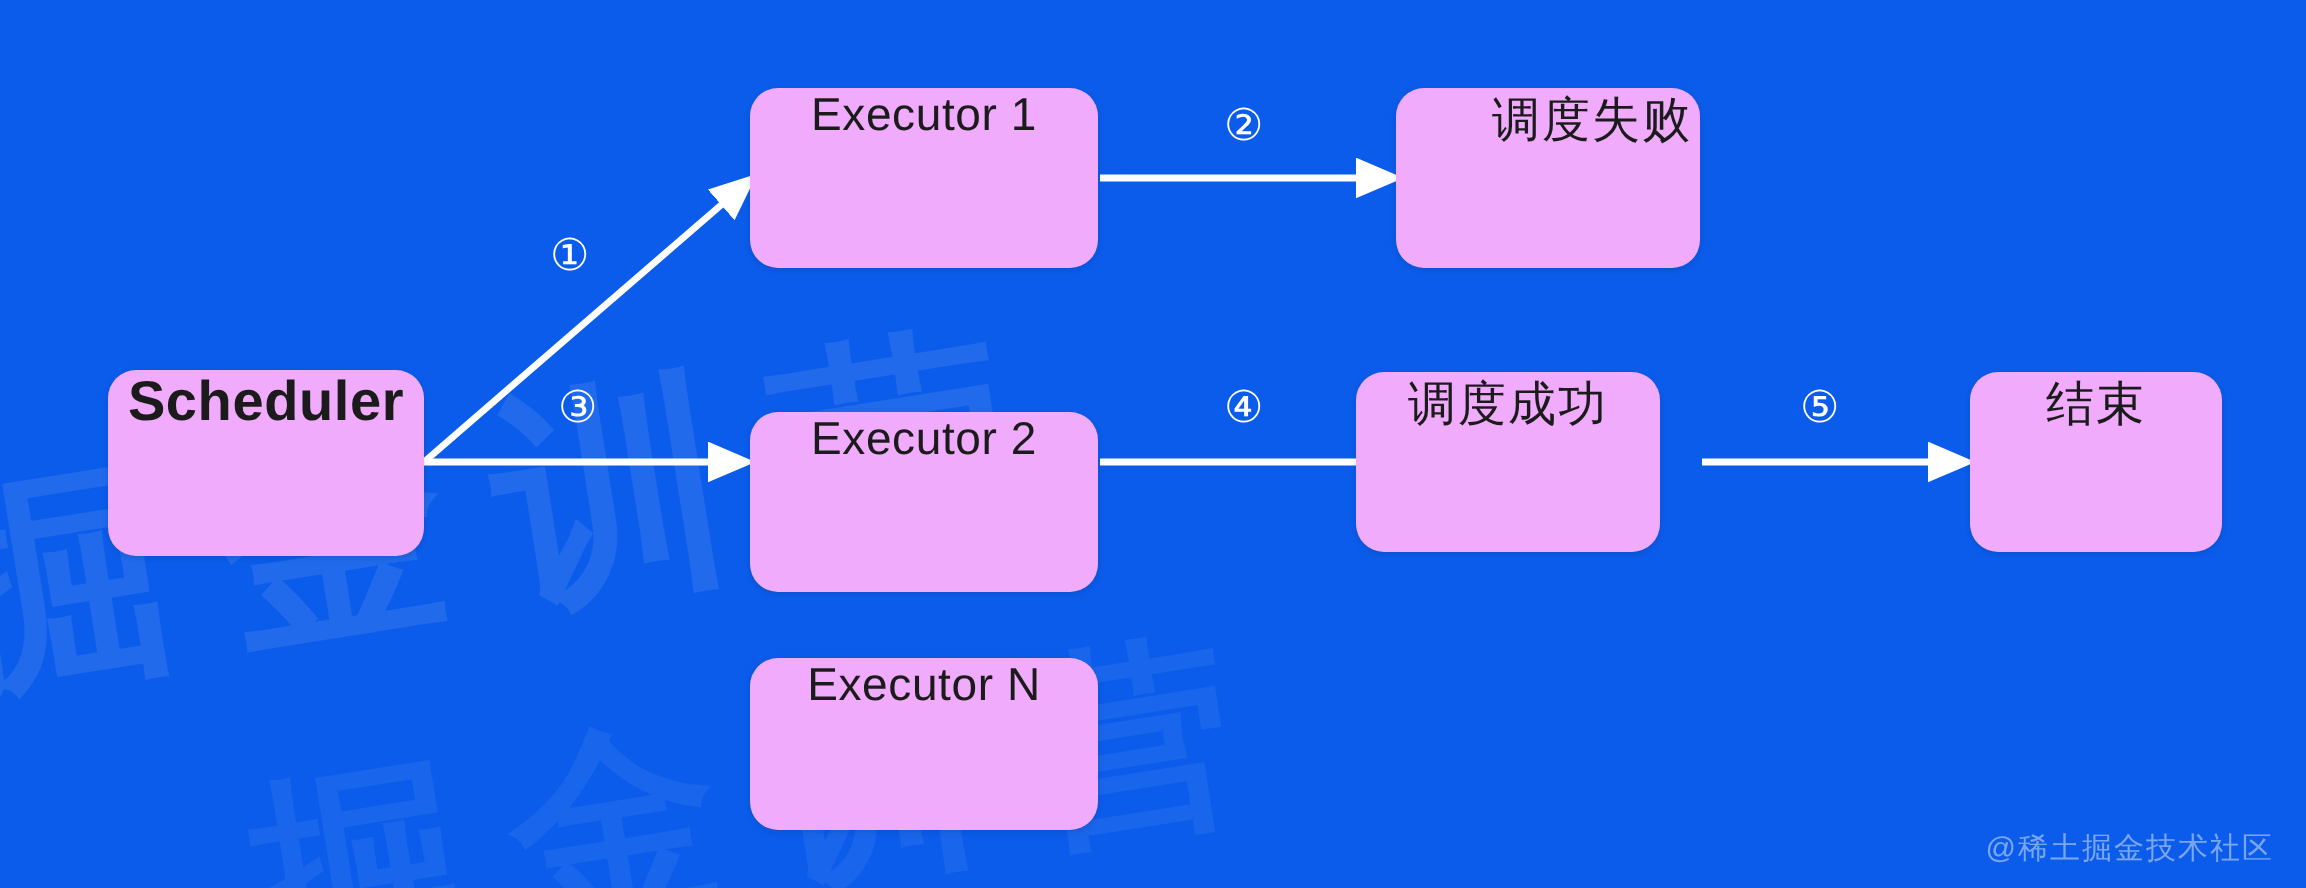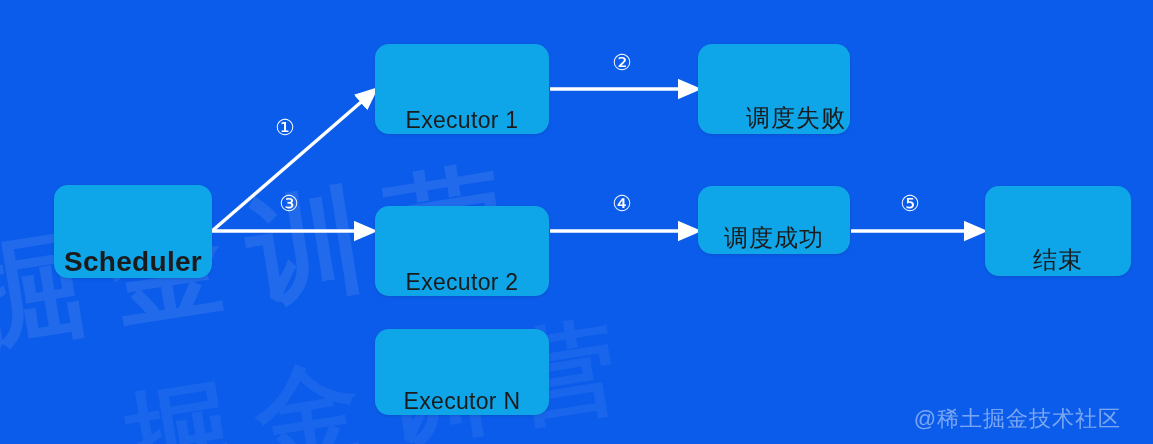--- a/index.html
+++ b/index.html
@@ -35,24 +35,24 @@
   }
   .bg-watermark.second {
     top: 250px;
     left: 120px;
     font-size: 104px;
     color: rgba(255,255,255,0.06);
   }
 
   .node {
     position: absolute;
-    background: #0ea5e9;
+    background: #f0abfc;
     border-radius: 14px;
     display: flex;
-    align-items: flex-end;
+    align-items: flex-start;
     justify-content: center;
     color: #1b1b1b;
     box-shadow: 0 1px 3px rgba(0,0,0,0.12);
     box-sizing: border-box;
   }
   .node-label {
     font-size: 23px;
     font-weight: 400;
     letter-spacing: 0.3px;
   }
@@ -77,24 +77,24 @@
     position: absolute;
     left: 0;
     top: 0;
     width: 1153px;
     height: 444px;
     pointer-events: none;
   }
 
   .corner-watermark {
     position: absolute;
-    right: 32px;
+    right: 16px;
     bottom: 10px;
     color: rgba(255,255,255,0.45);
-    font-size: 22px;
+    font-size: 15px;
     letter-spacing: 1px;
     user-select: none;
   }
 </style>
 </head>
 <body>
 
 <div id="canvas">
 
   <div class="bg-watermark">掘金训营</div>
@@ -124,24 +124,24 @@
       </div>
       <div class="node" style="left: 375px; top: 186px; width: 174px; height: 90px; margin-top: 20px;">
         <span class="node-label">Executor 2</span>
       </div>
       <div class="node" style="left: 375px; top: 329px; width: 174px; height: 86px;">
         <span class="node-label">Executor N</span>
       </div>
       <div class="node cjk" style="left: 698px; top: 44px; width: 152px; height: 90px; padding-left: 44px;">
         <span class="node-label">调度失败</span>
       </div>
-      <div class="node cjk" style="left: 698px; top: 186px; width: 152px; height: 68px;">
+      <div class="node cjk" style="left: 678px; top: 186px; width: 152px; height: 90px;">
         <span class="node-label">调度成功</span>
       </div>
-      <div class="node cjk" style="left: 985px; top: 186px; width: 146px; height: 90px;">
+      <div class="node cjk" style="left: 985px; top: 186px; width: 126px; height: 90px;">
         <span class="node-label">结束</span>
       </div>
     </div>
   <div id="edge-label-layer">
       <div class="edge-label" style="left: 275px; top: 117px;">①</div>
       <div class="edge-label" style="left: 612px; top: 52px;">②</div>
       <div class="edge-label" style="left: 279px; top: 193px;">③</div>
       <div class="edge-label" style="left: 612px; top: 193px;">④</div>
       <div class="edge-label" style="left: 900px; top: 193px;">⑤</div>
     </div>

